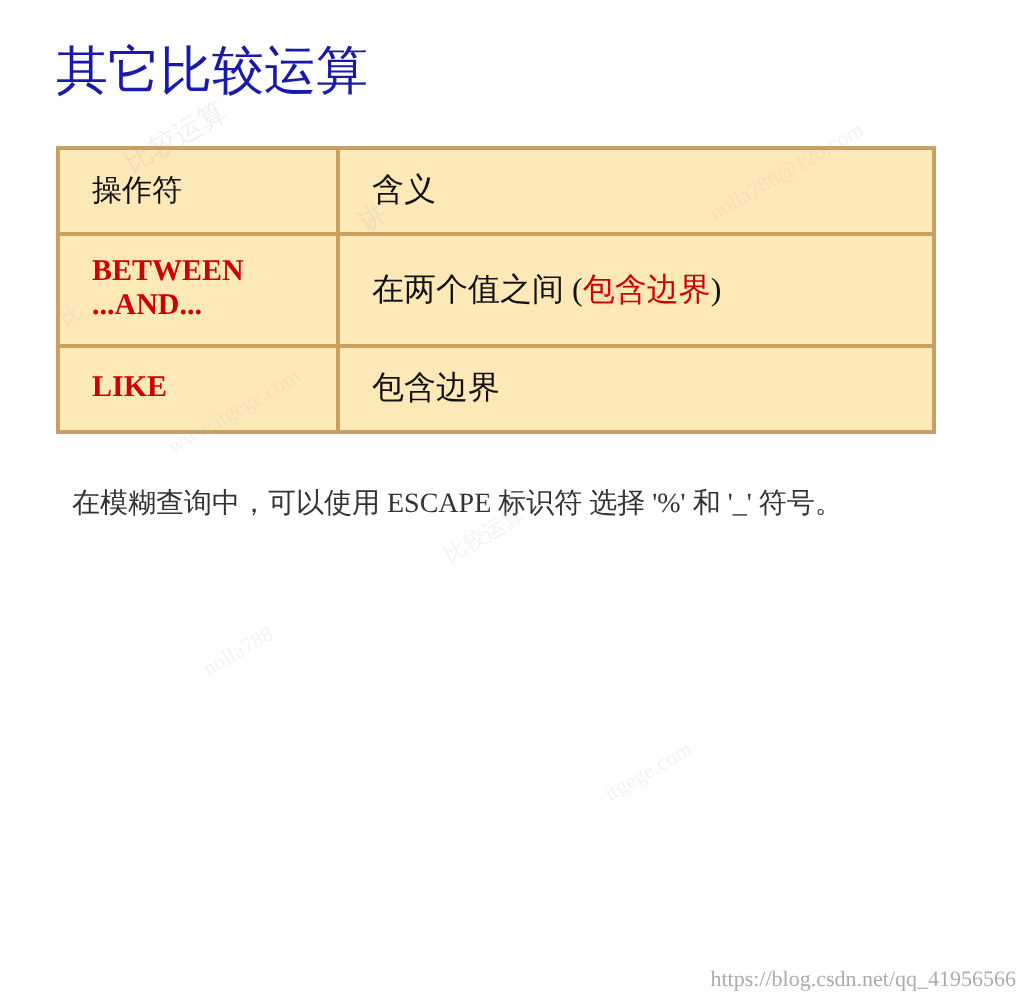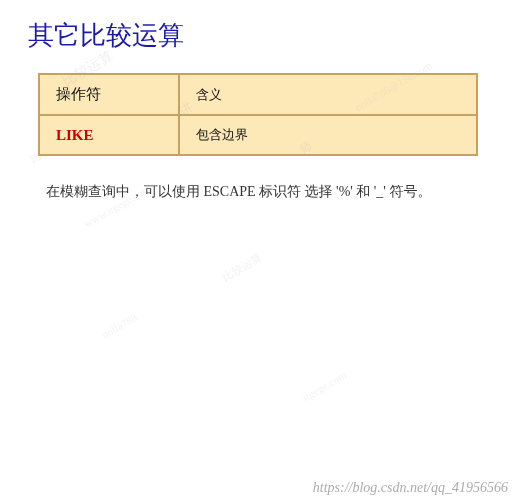--- a/index.html
+++ b/index.html
@@ -41,33 +41,33 @@
     }
 
     .page-title {
       font-size: 26px;
       font-weight: normal;
       color: #1a1aaa;
       padding: 18px 28px 10px 28px;
     }
 
     .content-area {
-      padding: 10px 28px 10px 38px;
+      padding: 10px 28px 10px 28px;
     }
 
     table {
       border-collapse: collapse;
       width: 440px;
       margin-bottom: 16px;
     }
 
     table td {
       border: 2px solid #c8a060;
       padding: 10px 16px;
-      font-size: 13px;
+      font-size: 16px;
       background-color: #fde8b8;
       vertical-align: middle;
       min-height: 36px;
     }
 
     table tr:first-child td {
       background-color: #fde8b8;
       font-weight: normal;
       color: #111;
     }
@@ -98,24 +98,23 @@
       line-height: 1.7;
       padding: 0 8px;
       max-width: 460px;
       margin-top: 24px;
     }
 
     .url-text {
       position: absolute;
       bottom: 8px;
       right: 8px;
-      font-size: 14px;
+      font-size: 11px;
       color: #888;
       opacity: 0.7;
-      font-style: italic;
     }
   </style>
 </head>
 <body>
 
 <div class="watermark">
   <span class="watermark-text" style="top:60px;left:60px;font-size:14px;color:#aaa;">比较运算</span>
   <span class="watermark-text" style="top:100px;left:180px;font-size:13px;color:#aaa;">讲</span>
   <span class="watermark-text" style="top:140px;left:300px;font-size:12px;color:#aaa;">师</span>
   <span class="watermark-text" style="top:80px;left:350px;font-size:11px;color:#bbb;">nolla788@126.com</span>
@@ -129,20 +128,24 @@
 <div class="page-title">其它比较运算</div>
 
 <div class="content-area">
   <table>
     <tbody>
         <tr>
       <td class="col-operator header">操作符</td>
       <td class="col-meaning">含义</td>
     </tr>
     <tr>
+      <td class="col-operator">BETWEEN<br>...AND...</td>
+      <td class="col-meaning">在两个值之间 (<span class="highlight-red">包含边界</span>)</td>
+    </tr>
+    <tr>
       <td class="col-operator">LIKE</td>
       <td class="col-meaning">包含边界</td>
     </tr>
   </tbody>
     </table>
 
   <div class="note-text">在模糊查询中，可以使用 ESCAPE 标识符 选择 '%' 和 '_' 符号。</div>
 </div>
 
 <div class="url-text">https://blog.csdn.net/qq_41956566</div>

